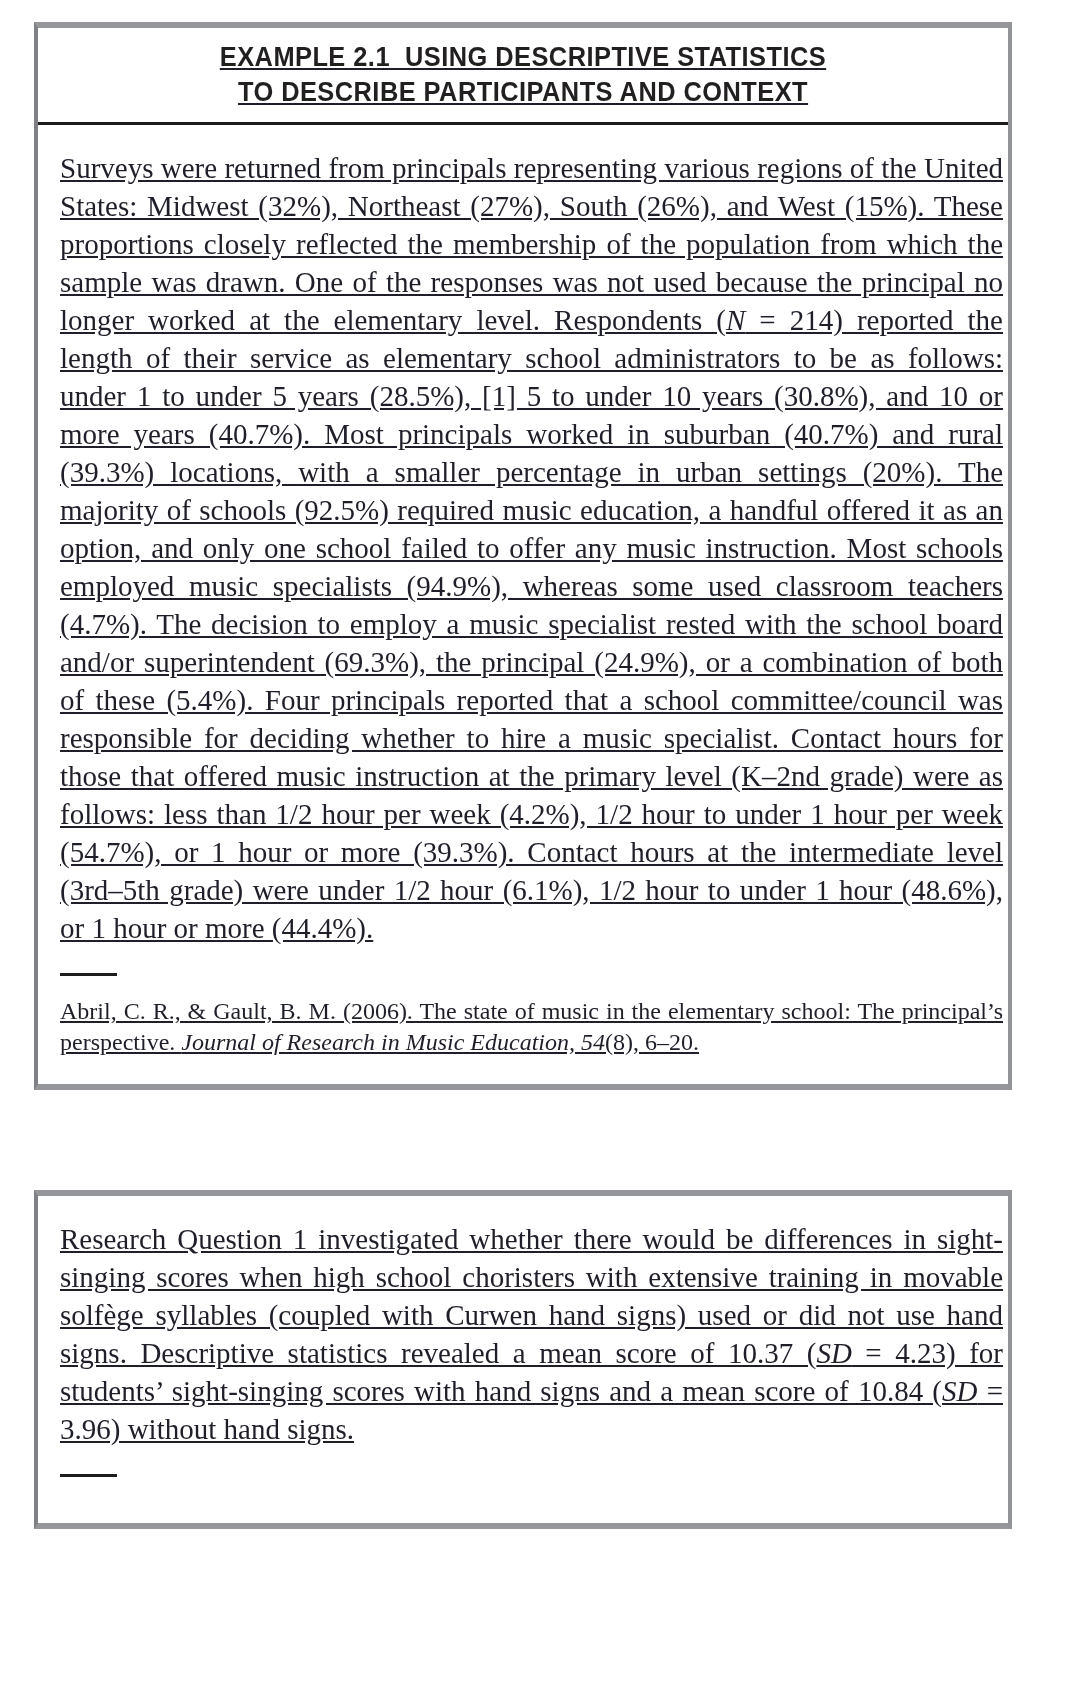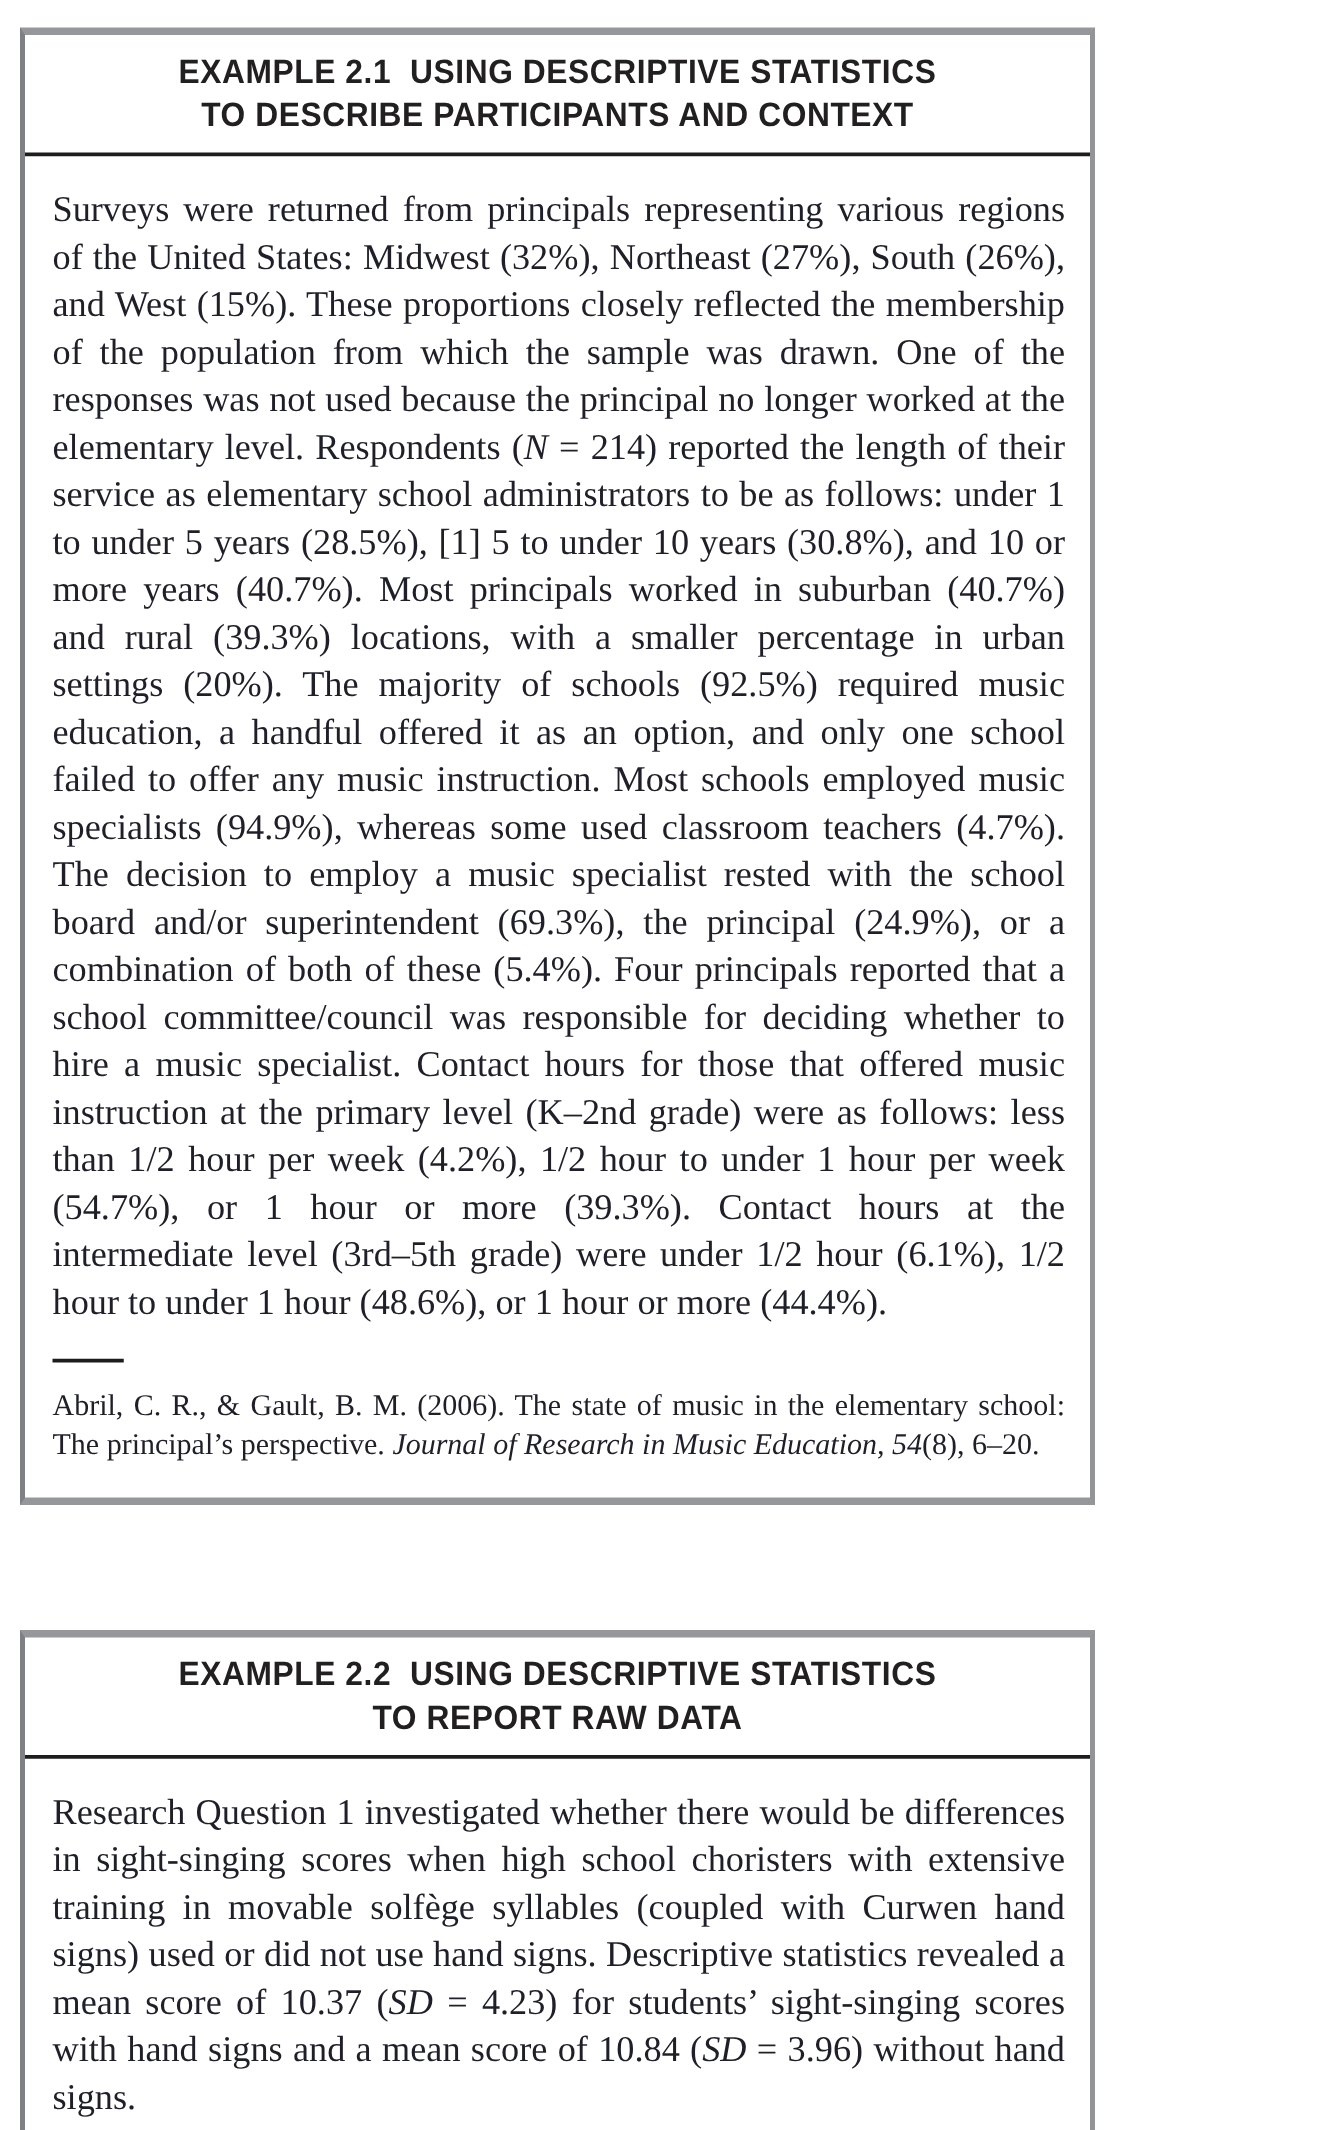--- a/index.html
+++ b/index.html
@@ -13,28 +13,29 @@
     color: #1f1f29;
   }
   .page {
     width: 1072px;
     min-height: 1704px;
     background: #ffffff;
     padding-top: 22px;
     box-sizing: border-box;
   }
   .example-box {
-    width: 860px;
-    margin-left: 16px;
+    width: 978px;
+    margin-left: 34px;
     box-sizing: border-box;
     background: #ffffff;
     border-top: 6px solid #95979a;
     border-bottom: 6px solid #95979a;
     border-left: 4px solid #7e8083;
     border-right: 4px solid #929497;
+    text-decoration: underline;
   }
   .example-box + .example-box {
     margin-top: 100px;
   }
   .box-header {
     padding: 12px 20px 12px 20px;
     border-bottom: 3px solid #1e1c1d;
     text-align: center;
   }
   .hline {
@@ -42,21 +43,21 @@
     font-weight: 700;
     font-size: 27px;
     line-height: 35px;
     color: #221f20;
     letter-spacing: 0.5px;
     white-space: pre-wrap;
     transform: scaleX(0.94);
     transform-origin: center;
   }
   .box-body {
-    padding: 24px 20px 26px 22px;
+    padding: 24px 5px 26px 22px;
   }
   .para {
     margin: 0;
     font-size: 29px;
     line-height: 38px;
     text-align: justify;
     color: #1f1f29;
   }
   .it {
     font-style: italic;
@@ -86,23 +87,19 @@
       <div class="hline">TO DESCRIBE PARTICIPANTS AND CONTEXT</div>
     </header>
     <div class="box-body">
       <p class="para"><span>Surveys were returned from principals representing various regions of the United States: Midwest (32%), Northeast (27%), South (26%), and West (15%). These proportions closely reflected the membership of the population from which the sample was drawn. One of the responses was not used because the principal no longer worked at the elementary level. Respondents (</span><span class="it">N</span><span> = 214) reported the length of their service as elementary school administrators to be as follows: under 1 to under 5 years (28.5%), [1] 5 to under 10 years (30.8%), and 10 or more years (40.7%). Most principals worked in suburban (40.7%) and rural (39.3%) locations, with a smaller percentage in urban settings (20%). The majority of schools (92.5%) required music education, a handful offered it as an option, and only one school failed to offer any music instruction. Most schools employed music specialists (94.9%), whereas some used classroom teachers (4.7%). The decision to employ a music specialist rested with the school board and/or superintendent (69.3%), the principal (24.9%), or a combination of both of these (5.4%). Four principals reported that a school committee/council was responsible for deciding whether to hire a music specialist. Contact hours for those that offered music instruction at the primary level (K–2nd grade) were as follows: less than 1/2 hour per week (4.2%), 1/2 hour to under 1 hour per week (54.7%), or 1 hour or more (39.3%). Contact hours at the intermediate level (3rd–5th grade) were under 1/2 hour (6.1%), 1/2 hour to under 1 hour (48.6%), or 1 hour or more (44.4%).</span></p>
       <div class="foot-rule"></div>
       <p class="citation"><span>Abril, C. R., &amp; Gault, B. M. (2006). The state of music in the elementary school: The principal’s perspective. </span><span class="it">Journal of Research in Music Education, 54</span><span>(8), 6–20.</span></p>
     </div>
   </section>
 
   <section class="example-box">
-    <header class="box-header">
-      <div class="hline">EXAMPLE 2.2  USING DESCRIPTIVE STATISTICS</div>
-      <div class="hline">TO REPORT RAW DATA</div>
-    </header>
     <div class="box-body">
       <p class="para"><span>Research Question 1 investigated whether there would be differences in sight-singing scores when high school choristers with extensive training in movable solfège syllables (coupled with Curwen hand signs) used or did not use hand signs. Descriptive statistics revealed a mean score of 10.37 (</span><span class="it">SD</span><span> = 4.23) for students’ sight-singing scores with hand signs and a mean score of 10.84 (</span><span class="it">SD</span><span> = 3.96) without hand signs.</span></p>
       <div class="foot-rule"></div>
     </div>
   </section>
 
 </div>
 
 </body></html>

